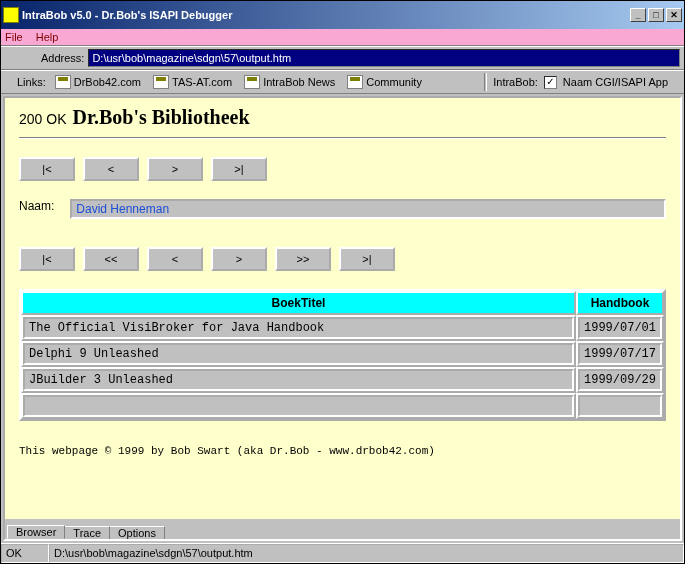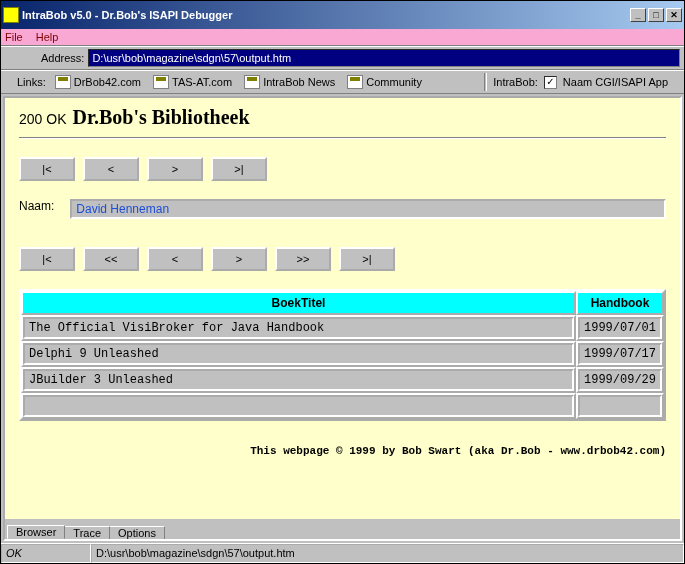--- a/index.html
+++ b/index.html
@@ -31,27 +31,27 @@
 .navrow { display: flex; gap: 8px; margin: 6px 0 18px 0; }
 .btn3d { width: 56px; height: 24px; background: #c0c0c0; border: 2px outset #fff; font-size: 11px; cursor: default; display:flex; align-items:center; justify-content:center; }
 .naam-row { display: flex; gap: 16px; margin-bottom: 28px; }
 .naam-row .nlbl { font-size: 12px; }
 .naam-input { flex: 1; height: 20px; border: 2px inset #fff; background: #c0c0c0; color: #1d4ed8; padding: 0 4px; font-size: 12px; font-family: inherit; }
 table.books { width: 100%; border-collapse: separate; border-spacing: 0; border: 2px outset #fff; }
 table.books th { background: #00ffff; border: 2px outset #fff; padding: 3px 6px; font-weight: bold; font-size: 12px; text-align: center; }
 table.books td { border: 2px outset #fff; padding: 0; }
 table.books td .cell-in { border: 2px inset #fff; padding: 2px 4px; font-size: 12px; height: 22px; display: flex; align-items: center; background: #c0c0c0; font-family: Liberation Mono, monospace; }
 .col-date { width: 80px; }
-.footer-note { text-align: right; font-family: "Courier New", monospace; font-size: 11px; margin-top: 24px; font-weight: bold; }
+.footer-note { text-align: left; font-family: "Courier New", monospace; font-size: 11px; margin-top: 24px; }
 .tabs { display: flex; align-items: flex-end; background: #c0c0c0; padding: 0 2px; height: 20px; }
 .tab { border: 1px solid #808080; border-top: 1px solid #fff; background: #c0c0c0; padding: 0 8px; font-size: 11px; margin-right: -1px; cursor: default; position: relative; top: 1px; }
 .tab.active { background: #c0c0c0; border-bottom: 1px solid #c0c0c0; border-top: 1px solid #fff; border-left:1px solid #fff; top: 0; z-index: 2; }
 .statusbar { display: flex; border-top: 1px solid #fff; background: #c0c0c0; font-size: 11px; height: 20px; }
 .statusbar .cell { border: 1px inset #fff; padding: 2px 4px; }
-.statusbar .c1 { width: 90px; font-style: italic; }
+.statusbar .c1 { width: 48px; }
 .statusbar .c2 { flex: 1; }
 </style>
 </head>
 <body>
 
 <div class="window">
 
   <div class="titlebar">
     <span class="icon"></span>
     <span class="title">IntraBob v5.0 - Dr.Bob's ISAPI Debugger</span>

